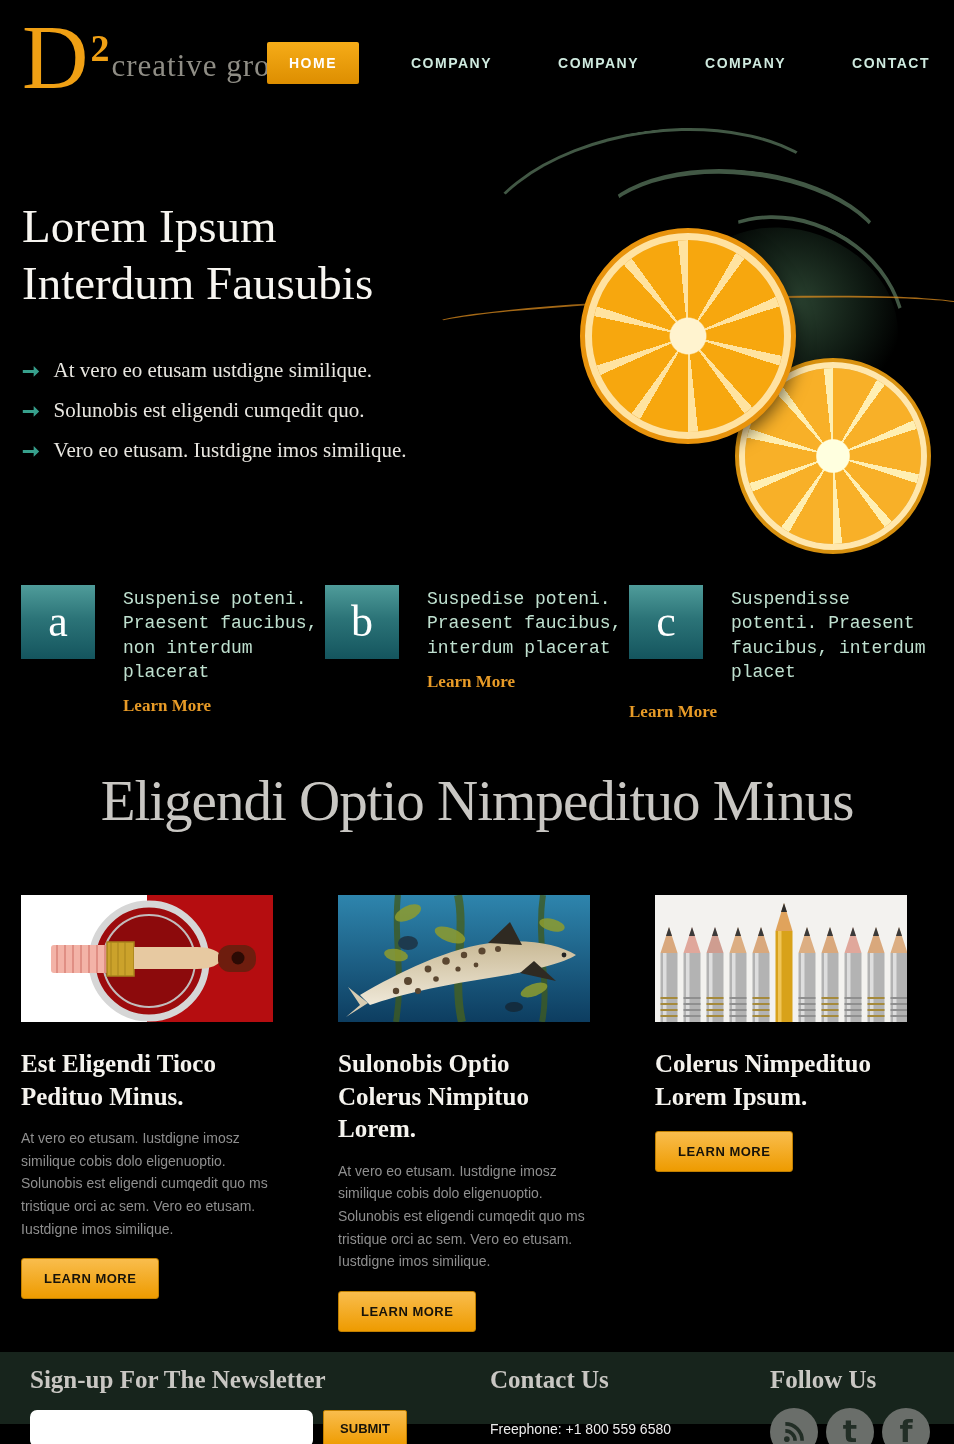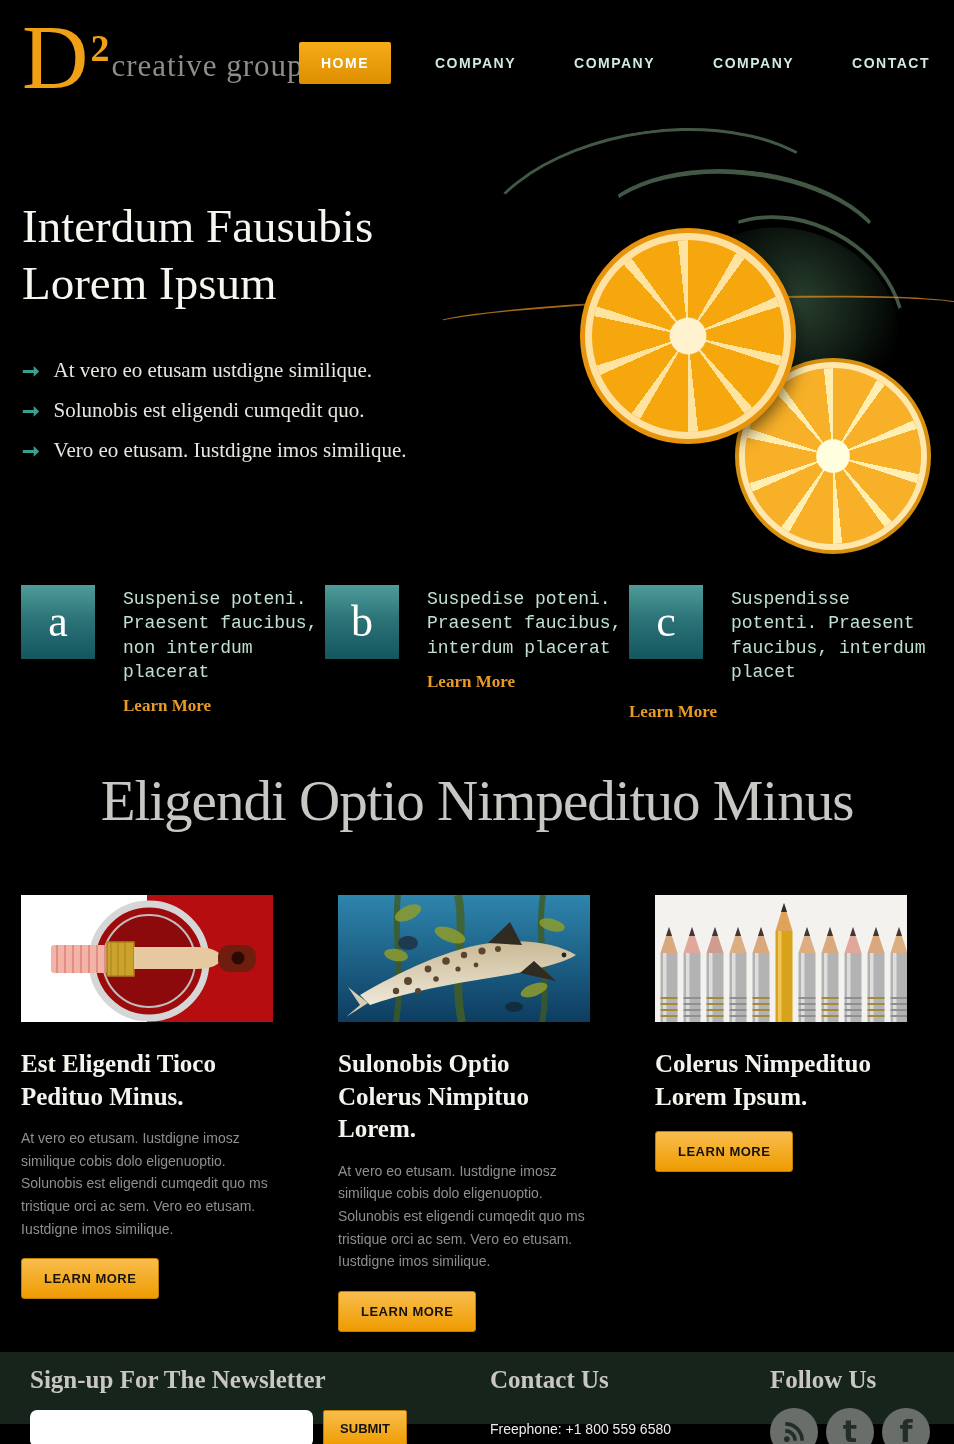--- a/index.html
+++ b/index.html
@@ -6,21 +6,21 @@
   html,body { background:#000; }
   body { width:954px; height:1444px; overflow:hidden; font-family:"Liberation Sans", sans-serif; }
   .page { position:relative; width:954px; height:1444px; background:#000; overflow:hidden; }
 
   
   .header { position:absolute; top:0; left:0; width:100%; height:112px; }
   .logo { position:absolute; left:22px; top:14px; display:flex; align-items:flex-start; cursor:pointer; }
   .logo-d { font-family:"Liberation Serif", serif; font-size:92px; line-height:0.95; color:#f0a014; font-weight:400; }
   .logo-exp { font-family:"Liberation Serif", serif; font-size:38px; color:#f0a014; margin-top:12px; margin-left:2px; font-weight:700; }
   .logo-name { font-family:"Liberation Serif", serif; font-size:31px; color:#8f8d85; margin-top:34px; margin-left:2px; letter-spacing:1px; }
-  .nav { position:absolute; right:10px; top:42px; display:flex; align-items:center; gap:30px; }
+  .nav { position:absolute; right:10px; top:42px; display:flex; align-items:center; gap:38px; }
   .nav a { font-size:14px; font-weight:700; letter-spacing:1.5px; color:#cfeadf; text-decoration:none; padding:12px 14px; }
   .nav a.active { background:linear-gradient(180deg,#f6ac18 0%,#dd8e00 100%); color:#fff; border-radius:2px; padding:13px 22px; }
 
   
   .hero-img { position:absolute; top:110px; right:0; width:514px; height:452px; overflow:hidden; }
   .splash-arc { position:absolute; border:3px solid rgba(120,160,125,.55); border-color:rgba(120,160,125,.55) transparent transparent transparent; border-radius:50%; }
   .arc1 { width:380px; height:220px; left:30px; top:20px; transform:rotate(-8deg); }
   .arc2 { width:300px; height:160px; left:150px; top:60px; transform:rotate(6deg); border-top-width:5px; }
   .arc3 { width:240px; height:200px; left:230px; top:110px; transform:rotate(28deg); border-top-width:4px; }
   .splash-blob { position:absolute; left:240px; top:120px; width:220px; height:180px; background:radial-gradient(ellipse at 50% 40%, rgba(70,110,80,.6) 0%, rgba(40,70,50,.35) 45%, transparent 70%); border-radius:50%; transform:rotate(20deg); }
@@ -119,22 +119,22 @@
         <div class="flesh"></div>
       </div>
     <div class="slice slice1">
         <div class="rim"></div>
         <div class="flesh"></div>
       </div>
   </div>
 
   <div class="hero-text">
     <div class="hero-title">
+      <div>Lorem Ipsum</div>
       <div>Interdum Fausubis</div>
-      <div>Lorem Ipsum</div>
     </div>
     <div class="hero-bullets">
       <div class="hero-bullet">
         <span class="bullet-arrow">➞</span>
         <span class="txt">At vero eo etusam ustdigne similique.</span>
       </div>
       <div class="hero-bullet">
         <span class="bullet-arrow">➞</span>
         <span class="txt">Solunobis est eligendi cumqedit quo.</span>
       </div>

